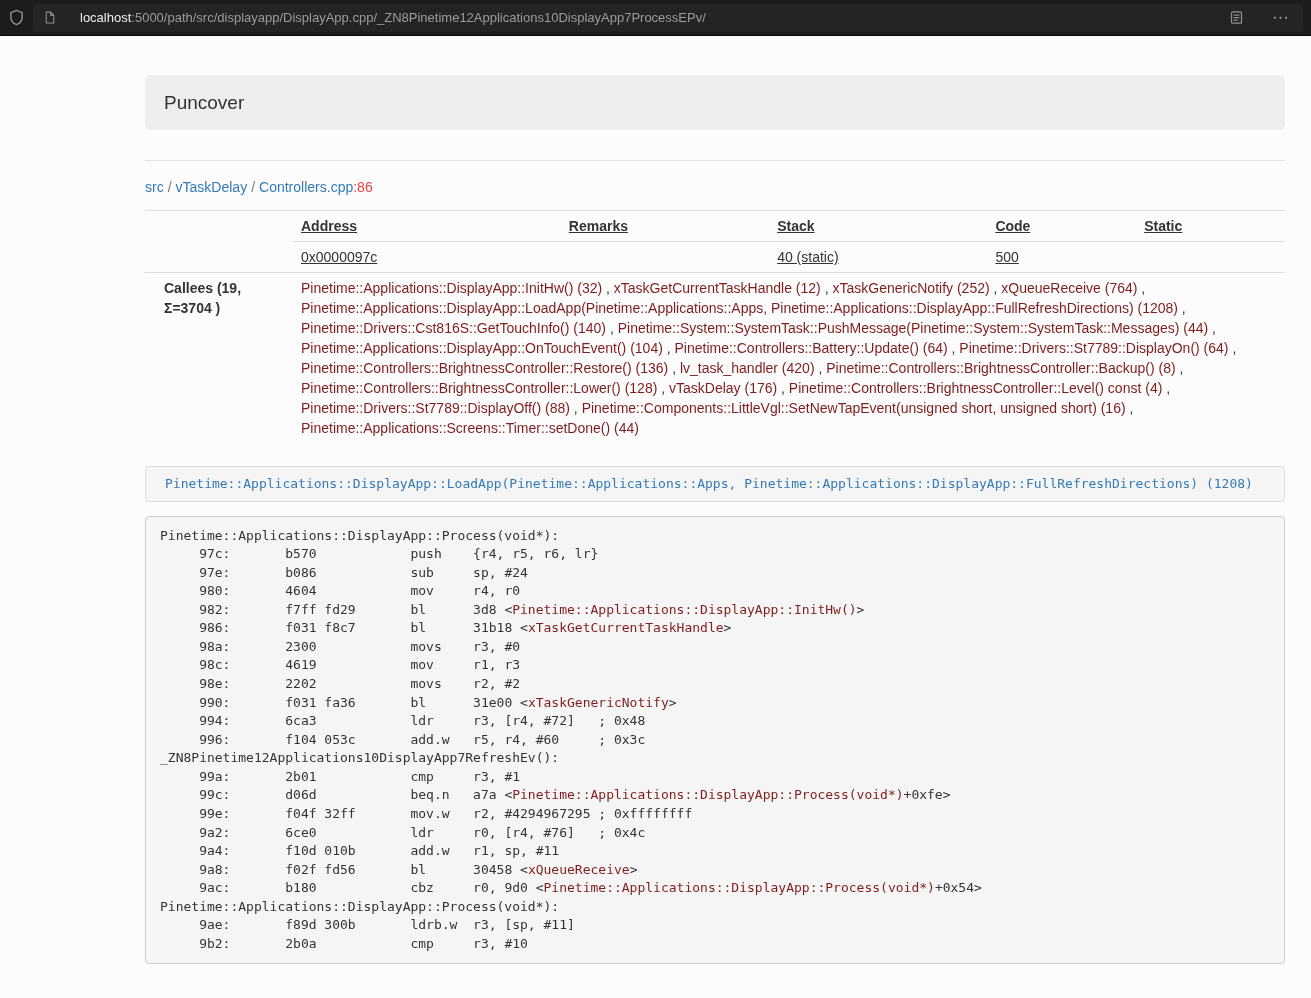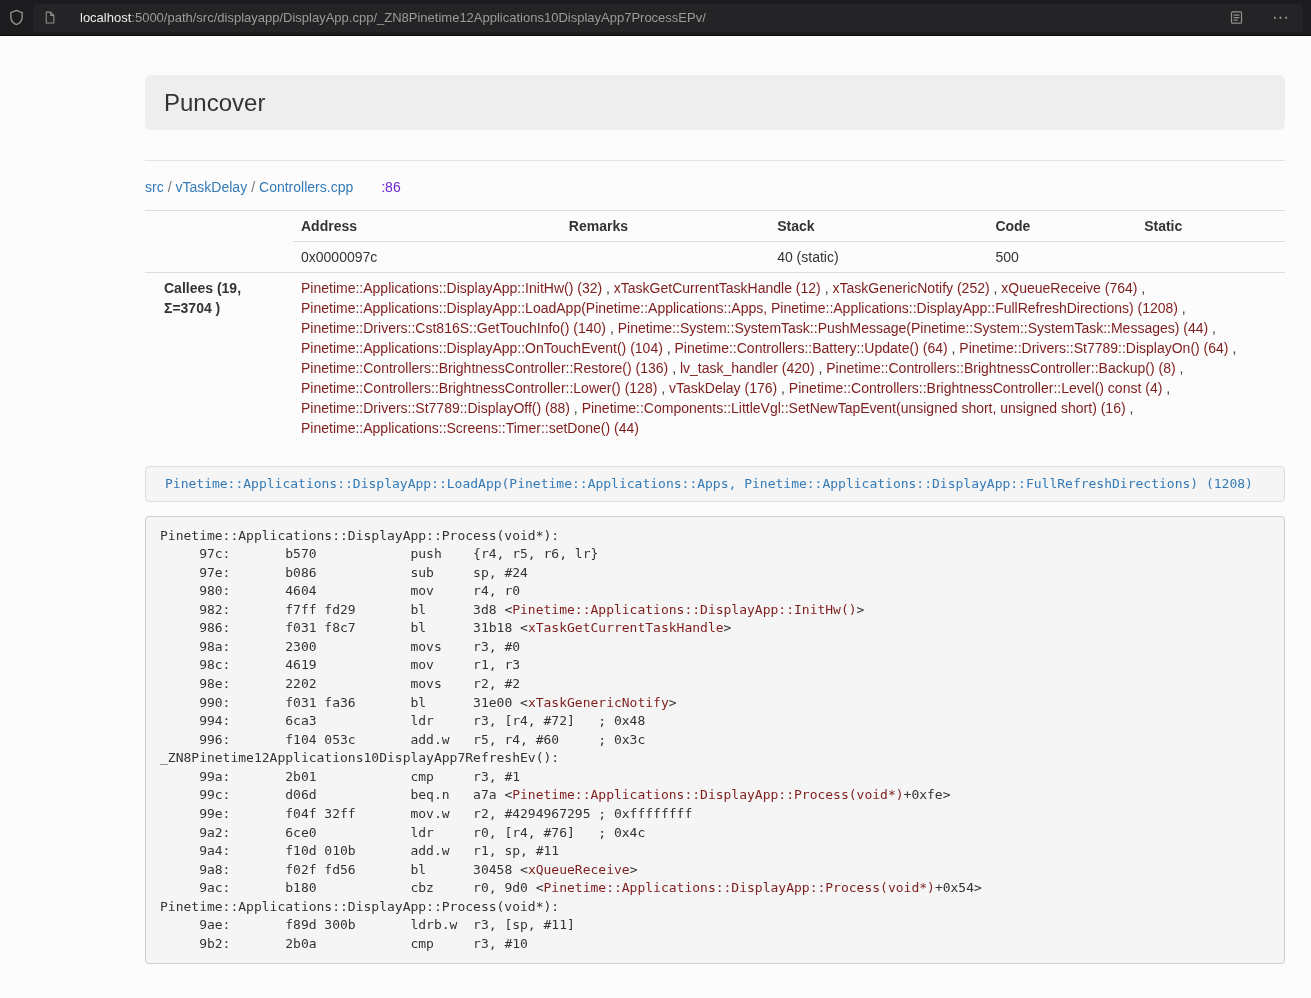--- a/index.html
+++ b/index.html
@@ -24,37 +24,37 @@
   .url-host { color: #ededed; }
   .url-rest { color: #9b9b9b; }
   .urlbar .spacer { flex: 1; }
   .menu-dots { color: #9b9b9b; font-size: 17px; line-height: 1; padding: 0 4px; cursor: pointer; }
   
   .container { width: 1140px; margin-left: 145px; }
   .jumbotron {
     margin: 39px 0 30px; background: #eeeeee; border-radius: 6px;
     padding: 17px 19px;
   }
-  .jumbotron h1 { margin: 0; font-size: 24px; font-weight: 500; color: #333; line-height: 21px; }
+  .jumbotron h1 { margin: 0; font-size: 19px; font-weight: 500; color: #333; line-height: 21px; }
   hr.page-divider { border: 0; border-top: 1px solid #e3e3e3; margin: 0; }
   .breadcrumb { margin: 16px 0 0; line-height: 20px; }
   a { color: #337ab7; text-decoration: none; }
   .breadcrumb .sep { color: #777; padding: 0 4px; }
-  .line-no { color: #6d28d9; padding-left: 28px; }
+  .line-no { color: #ef4444; }
   
   table.fn-table { width: 100%; border-collapse: collapse; margin-top: 13px; }
   table.fn-table > tbody > tr > th {
     width: 148px; text-align: left; vertical-align: top; font-weight: bold;
     padding: 5px 5px 5px 19px; border-top: 1px solid #ddd; line-height: 20px;
   }
   table.fn-table > tbody > tr > td {
     border-top: 1px solid #ddd; padding: 5px 8px; vertical-align: top; line-height: 20px;
   }
   table.fn-table > tbody > tr > td.p0 { padding: 0; }
-  table.inner-table { width: 100%; border-collapse: collapse; }
+  table.inner-table { width: 100%; border-collapse: collapse; text-decoration: underline; }
   table.inner-table th {
     text-align: left; font-weight: bold; padding: 5px 8px;
     border-bottom: 1px solid #ddd; line-height: 20px;
   }
   table.inner-table td { padding: 5px 8px; line-height: 20px; }
   .c-address { width: 27%; } .c-remarks { width: 21%; } .c-stack { width: 22%; }
   .c-code { width: 15%; } .c-static { width: 15%; }
   .fn-icon { display: inline-block; vertical-align: -3px; margin-right: 5px; }
   
   .symbol-heading {

